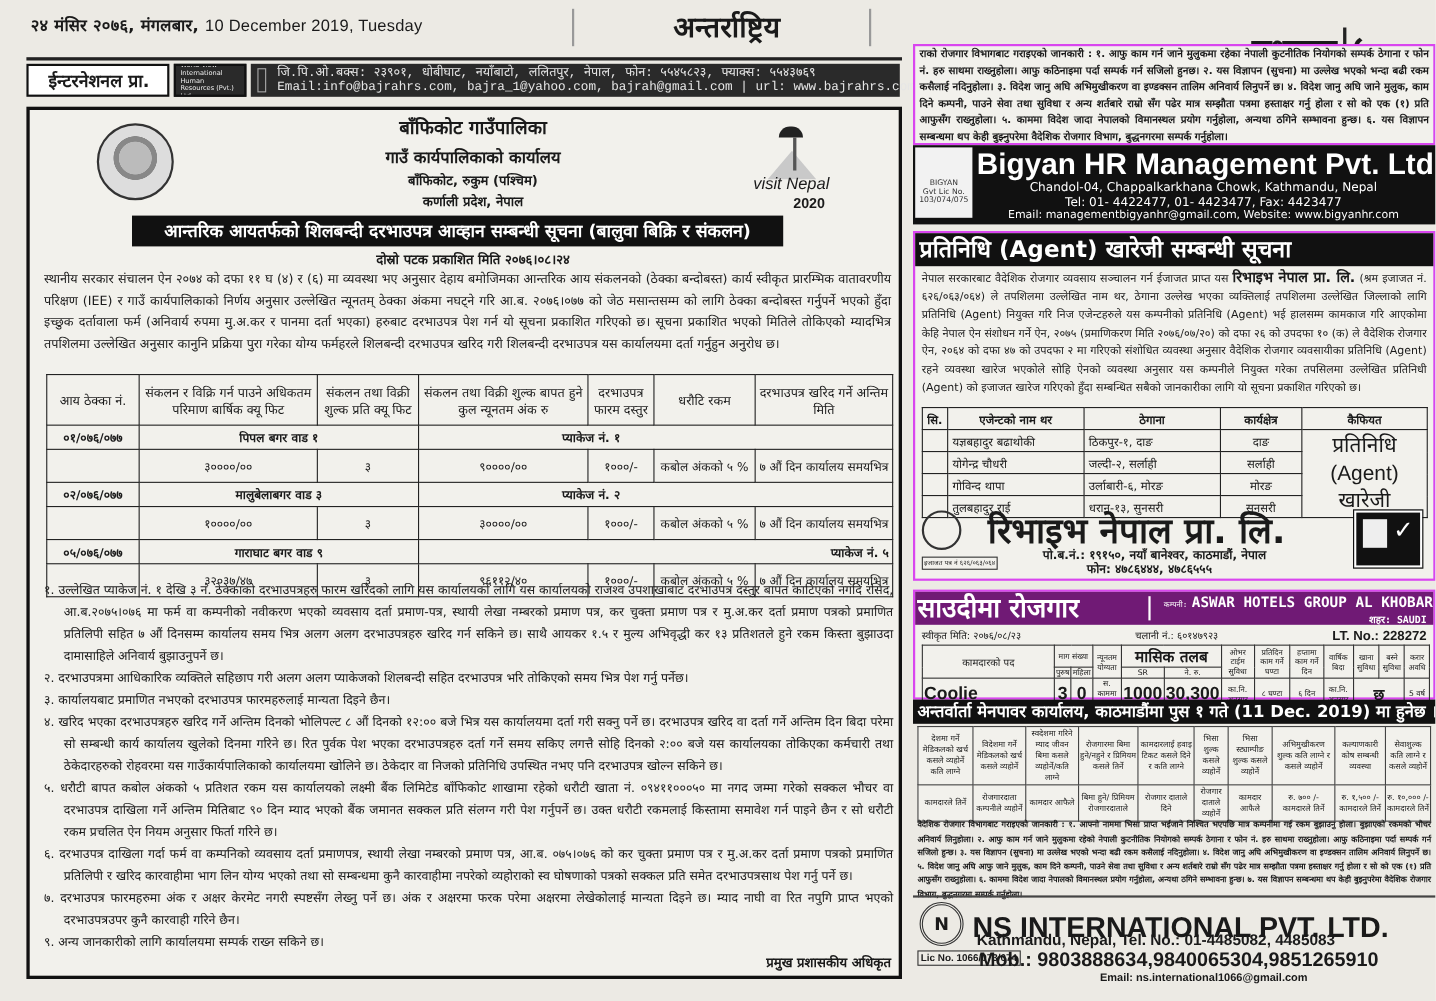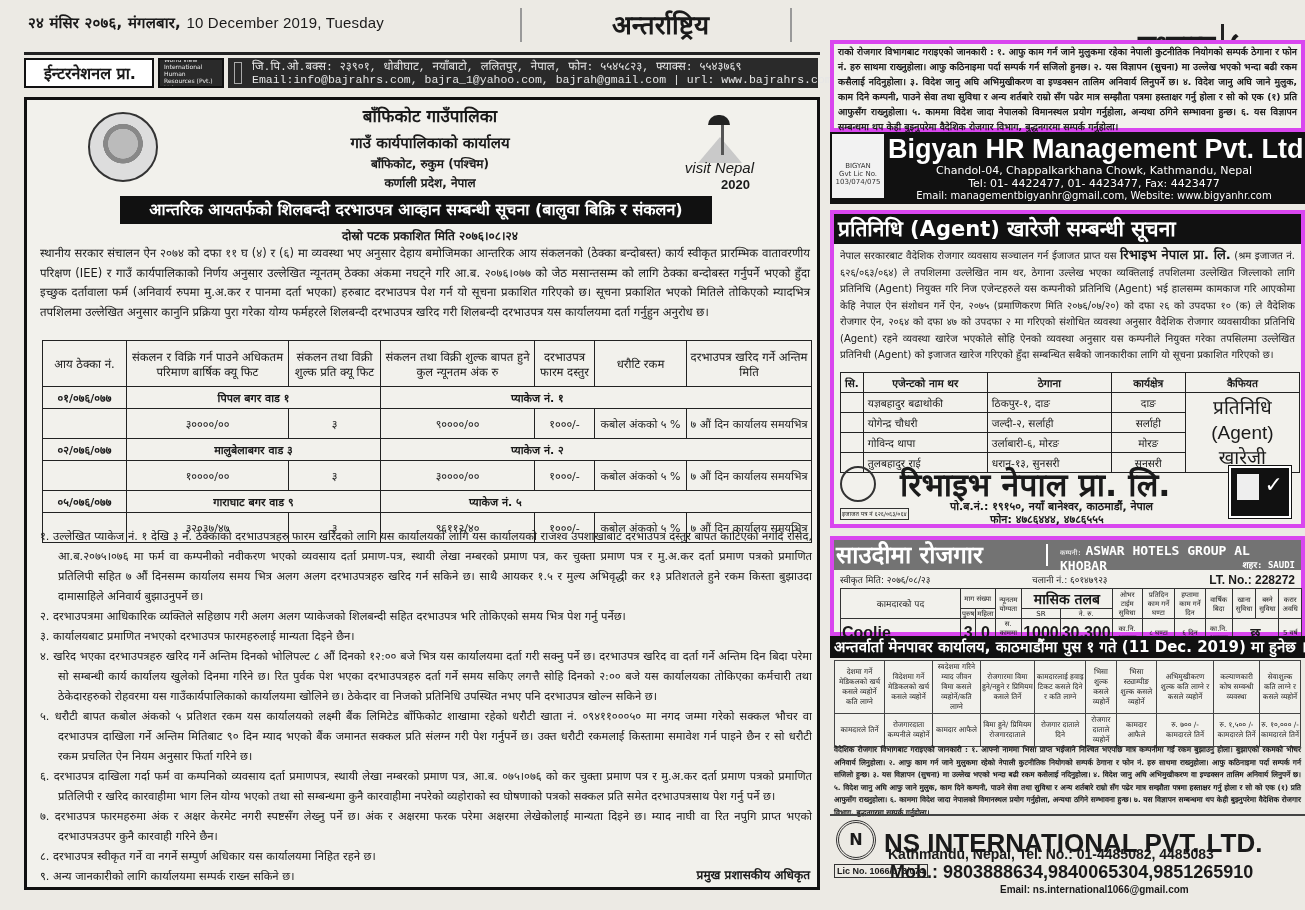--- a/index.html
+++ b/index.html
@@ -56,21 +56,21 @@
   table.tender th { font-size: 11.5px; font-weight: normal; height: 46px; }
   table.tender tr.pkg td { font-weight: bold; height: 22px; }
   table.tender tr.val td { height: 30px; }
   table.tender tr.pkg td.code { font-weight: bold; }
 
   .terms { left: 40px; top: 527px; width: 772px; font-size: 11.3px; line-height: 20px; }
   .terms li { list-style: none; padding-left: 18px; text-indent: -18px; text-align: justify; }
   .sign { left: 600px; top: 866px; width: 210px; text-align: right; font-size: 12px; font-weight: bold; }
 
   
-  .rbox { border: 4px solid #d946ef; background: #f2f1ec; padding-left: 12px; }
+  .rbox { border: 2px solid #d946ef; background: #f2f1ec; padding-left: 12px; }
   .r1 { left: 830px; top: 40px; width: 475px; height: 92px; }
   .r1 .txt { position:absolute; left: 4px; top: 0; right: 4px; font-size: 9.3px; line-height: 15px; font-weight: bold; text-align: justify; }
 
   .bigyan { left: 830px; top: 132px; width: 475px; height: 72px; background: #111; color: #fff; }
   .bigyan .logo { position:absolute; left: 2px; top: 2px; width: 52px; height: 64px; background: #f2f2f2; color:#333; font-size: 7px; text-align:center; padding-top: 28px; }
   .bigyan .name { position:absolute; left: 58px; top: 2px; font-family: "Liberation Sans", sans-serif; font-size: 27px; font-weight: bold; white-space: nowrap; }
   .bigyan .line { position:absolute; left: 58px; width: 412px; text-align: center; font-family: "DejaVu Sans", sans-serif; font-size: 11px; white-space: nowrap; }
   .bigyan .l1 { top: 32px; } .bigyan .l2 { top: 45px; } .bigyan .l3 { top: 58px; font-size: 10px; }
 
   .agent { left: 830px; top: 210px; width: 475px; height: 318px; }
@@ -85,21 +85,21 @@
   .revive .seal { position:absolute; left: 0; top: 4px; width: 36px; height: 36px; border: 2px solid #333; border-radius: 50%; }
   .revive .lic { position:absolute; left: 0; top: 46px; font-size: 6px; border: 1px solid #333; padding: 1px; }
   .revive .nm { position:absolute; left: 60px; top: 0; font-size: 32px; font-weight: 900; }
   .revive .ad1 { position:absolute; left: 110px; top: 36px; font-size: 11px; font-weight: bold; }
   .revive .ad2 { position:absolute; left: 150px; top: 49px; font-size: 11px; font-weight: bold; }
   .revive .cert { position:absolute; right: 4px; top: 4px; width: 62px; height: 52px; background:#111; border: 2px solid #fff; outline: 1px solid #111; }
   .revive .cert:before { content:""; position:absolute; left: 6px; top: 6px; width: 22px; height: 26px; background:#eee; }
   .revive .cert:after { content:"✓"; position:absolute; right: 6px; top: 4px; color: #fff; font-size: 22px; }
 
   .saudi { left: 830px; top: 536px; width: 475px; height: 100px; }
-  .saudi .hd { position:absolute; left:0; top:0; right:0; height: 30px; background:#737373; color:#fff; }
+  .saudi .hd { position:absolute; left:0; top:0; right:0; height: 30px; background:#701a75; color:#fff; }
   .saudi .hd .big { position:absolute; left: 2px; top: 0; font-size: 24px; font-weight: 900; line-height: 30px; }
   .saudi .hd .sep { position:absolute; left: 212px; top: 4px; width: 2px; height: 22px; background: #fff; }
   .saudi .hd .co { position:absolute; left: 226px; top: 3px; font-size: 13px; font-weight: bold; font-family: "DejaVu Sans Mono", monospace; }
   .saudi .hd .co small { font-size: 7px; font-weight: normal; margin-right: 4px; }
   .saudi .hd .city { position:absolute; right: 6px; top: 18px; font-size: 9px; font-weight:bold; font-family: "DejaVu Sans Mono", monospace; }
   .saudi .meta { position:absolute; left: 6px; right: 6px; top: 33px; font-size: 9px; display:flex; justify-content: space-between; }
   .saudi .meta .lt { font-family: "Liberation Sans", sans-serif; font-weight: bold; font-size: 12px; }
   table.job { position:absolute; left: 6px; top: 48px; width: 462px; border-collapse: collapse; font-size: 7px; }
   table.job td { border: 1px solid #333; text-align:center; padding: 0 1px; }
   table.job .big { font-size: 16px; font-weight: bold; font-family: "Liberation Sans", sans-serif; }
@@ -199,21 +199,21 @@
         <td>१००००/००</td>
         <td>३</td>
         <td>३००००/००</td>
         <td>१०००/-</td>
         <td>कबोल अंकको ५ %</td>
         <td>७ औं दिन कार्यालय समयभित्र</td>
       </tr>
       <tr class="pkg">
         <td class="code">०५/०७६/०७७</td>
         <td colspan="2">गाराघाट बगर वाड ९</td>
-        <td colspan="4" style="text-align:left;padding-left:88px">प्याकेज नं. ५</td>
+        <td colspan="4" style="text-align:right;padding-left:88px">प्याकेज नं. ५</td>
       </tr>
       <tr class="val">
         <td></td>
         <td>३२०३७/४७</td>
         <td>३</td>
         <td>९६११२/४०</td>
         <td>१०००/-</td>
         <td>कबोल अंकको ५ %</td>
         <td>७ औं दिन कार्यालय समयभित्र</td>
       </tr>
@@ -221,21 +221,20 @@
 </table>
 
 <ul class="abs terms" id="terms">
     <li>१. उल्लेखित प्याकेज नं. १ देखि ३ नं. ठेक्काको दरभाउपत्रहरु फारम खरिदको लागि यस कार्यालयको लागि यस कार्यालयको राजश्व उपशाखाबाट दरभाउपत्र दस्तुर बापत काटिएको नगदि रसिद, आ.ब.२०७५।०७६ मा फर्म वा कम्पनीको नवीकरण भएको व्यवसाय दर्ता प्रमाण-पत्र, स्थायी लेखा नम्बरको प्रमाण पत्र, कर चुक्ता प्रमाण पत्र र मु.अ.कर दर्ता प्रमाण पत्रको प्रमाणित प्रतिलिपी सहित ७ औं दिनसम्म कार्यालय समय भित्र अलग अलग दरभाउपत्रहरु खरिद गर्न सकिने छ। साथै आयकर १.५ र मुल्य अभिवृद्धी कर १३ प्रतिशतले हुने रकम किस्ता बुझाउदा दामासाहिले अनिवार्य बुझाउनुपर्ने छ।</li>
     <li>२. दरभाउपत्रमा आधिकारिक व्यक्तिले सहिछाप गरी अलग अलग प्याकेजको शिलबन्दी सहित दरभाउपत्र भरि तोकिएको समय भित्र पेश गर्नु पर्नेछ।</li>
     <li>३. कार्यालयबाट प्रमाणित नभएको दरभाउपत्र फारमहरुलाई मान्यता दिइने छैन।</li>
     <li>४. खरिद भएका दरभाउपत्रहरु खरिद गर्ने अन्तिम दिनको भोलिपल्ट ८ औं दिनको १२:०० बजे भित्र यस कार्यालयमा दर्ता गरी सक्नु पर्ने छ। दरभाउपत्र खरिद वा दर्ता गर्ने अन्तिम दिन बिदा परेमा सो सम्बन्धी कार्य कार्यालय खुलेको दिनमा गरिने छ। रित पुर्वक पेश भएका दरभाउपत्रहरु दर्ता गर्ने समय सकिए लगत्तै सोहि दिनको २:०० बजे यस कार्यालयका तोकिएका कर्मचारी तथा ठेकेदारहरुको रोहवरमा यस गाउँकार्यपालिकाको कार्यालयमा खोलिने छ। ठेकेदार वा निजको प्रतिनिधि उपस्थित नभए पनि दरभाउपत्र खोल्न सकिने छ।</li>
     <li>५. धरौटी बापत कबोल अंकको ५ प्रतिशत रकम यस कार्यालयको लक्ष्मी बैंक लिमिटेड बाँफिकोट शाखामा रहेको धरौटी खाता नं. ०९४११०००५० मा नगद जम्मा गरेको सक्कल भौचर वा दरभाउपत्र दाखिला गर्ने अन्तिम मितिबाट ९० दिन म्याद भएको बैंक जमानत सक्कल प्रति संलग्न गरी पेश गर्नुपर्ने छ। उक्त धरौटी रकमलाई किस्तामा समावेश गर्न पाइने छैन र सो धरौटी रकम प्रचलित ऐन नियम अनुसार फिर्ता गरिने छ।</li>
     <li>६. दरभाउपत्र दाखिला गर्दा फर्म वा कम्पनिको व्यवसाय दर्ता प्रमाणपत्र, स्थायी लेखा नम्बरको प्रमाण पत्र, आ.ब. ०७५।०७६ को कर चुक्ता प्रमाण पत्र र मु.अ.कर दर्ता प्रमाण पत्रको प्रमाणित प्रतिलिपी र खरिद कारवाहीमा भाग लिन योग्य भएको तथा सो सम्बन्धमा कुनै कारवाहीमा नपरेको व्यहोराको स्व घोषणाको पत्रको सक्कल प्रति समेत दरभाउपत्रसाथ पेश गर्नु पर्ने छ।</li>
     <li>७. दरभाउपत्र फारमहरुमा अंक र अक्षर केरमेट नगरी स्पष्टसँग लेख्नु पर्ने छ। अंक र अक्षरमा फरक परेमा अक्षरमा लेखेकोलाई मान्यता दिइने छ। म्याद नाघी वा रित नपुगि प्राप्त भएको दरभाउपत्रउपर कुनै कारवाही गरिने छैन।</li>
-    <li>८. दरभाउपत्र स्वीकृत गर्ने वा नगर्ने सम्पुर्ण अधिकार यस कार्यालयमा निहित रहने छ।</li>
     <li>९. अन्य जानकारीको लागि कार्यालयमा सम्पर्क राख्न सकिने छ।</li>
   </ul>
 <div class="abs sign">प्रमुख प्रशासकीय अधिकृत</div>
 
 <div class="abs rbox r1">
   <div class="txt">राको रोजगार विभागबाट गराइएको जानकारी : १. आफु काम गर्न जाने मुलुकमा रहेका नेपाली कुटनीतिक नियोगको सम्पर्क ठेगाना र फोन नं. हरु साथमा राख्नुहोला। आफु कठिनाइमा पर्दा सम्पर्क गर्न सजिलो हुनछ। २. यस विज्ञापन (सुचना) मा उल्लेख भएको भन्दा बढी रकम कसैलाई नदिनुहोला। ३. विदेश जानु अघि अभिमुखीकरण वा इण्डक्सन तालिम अनिवार्य लिनुपर्ने छ। ४. विदेश जानु अघि जाने मुलुक, काम दिने कम्पनी, पाउने सेवा तथा सुविधा र अन्य शर्तबारे राम्रो सँग पढेर मात्र सम्झौता पत्रमा हस्ताक्षर गर्नु होला र सो को एक (१) प्रति आफुसँग राख्नुहोला। ५. काममा विदेश जादा नेपालको विमानस्थल प्रयोग गर्नुहोला, अन्यथा ठगिने सम्भावना हुन्छ। ६. यस विज्ञापन सम्बन्धमा थप केही बुझ्नुपरेमा वैदेशिक रोजगार विभाग, बुद्धनगरमा सम्पर्क गर्नुहोला।</div>
 </div>
 
 <div class="abs bigyan">
   <div class="logo">

